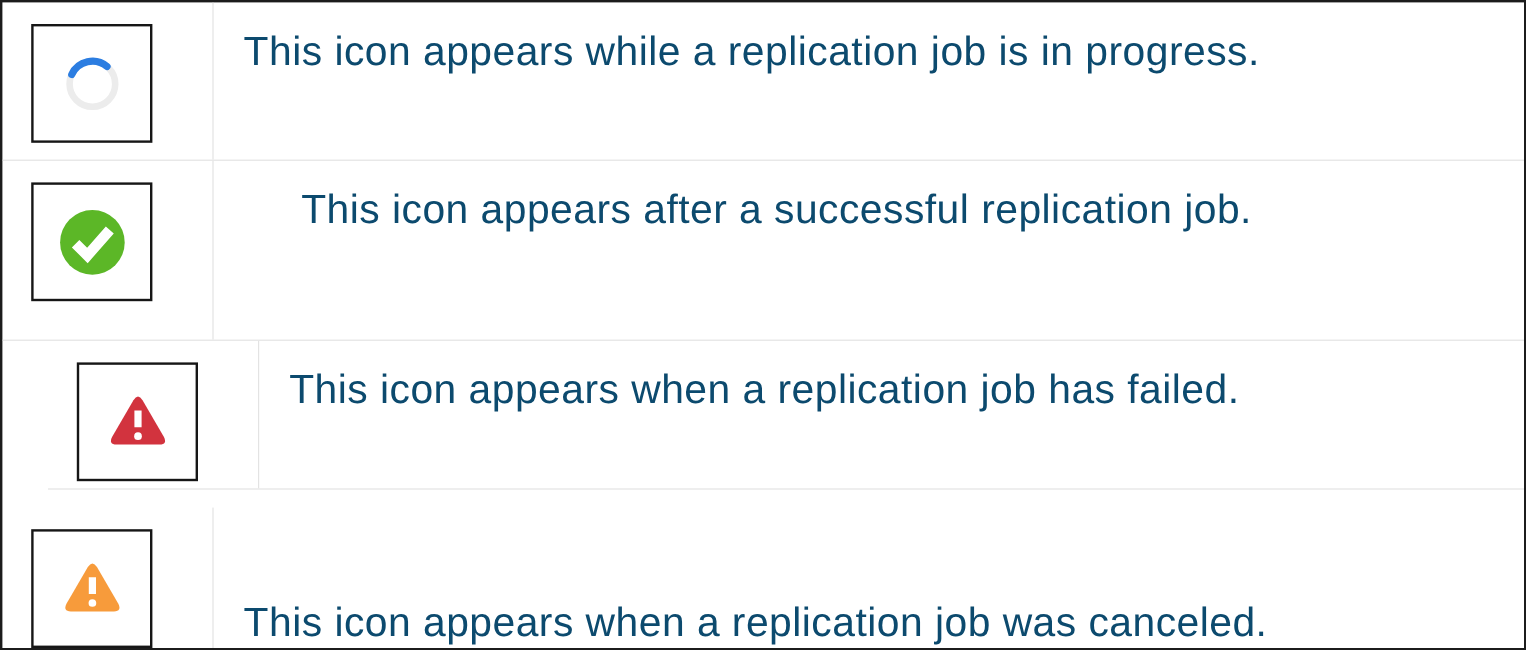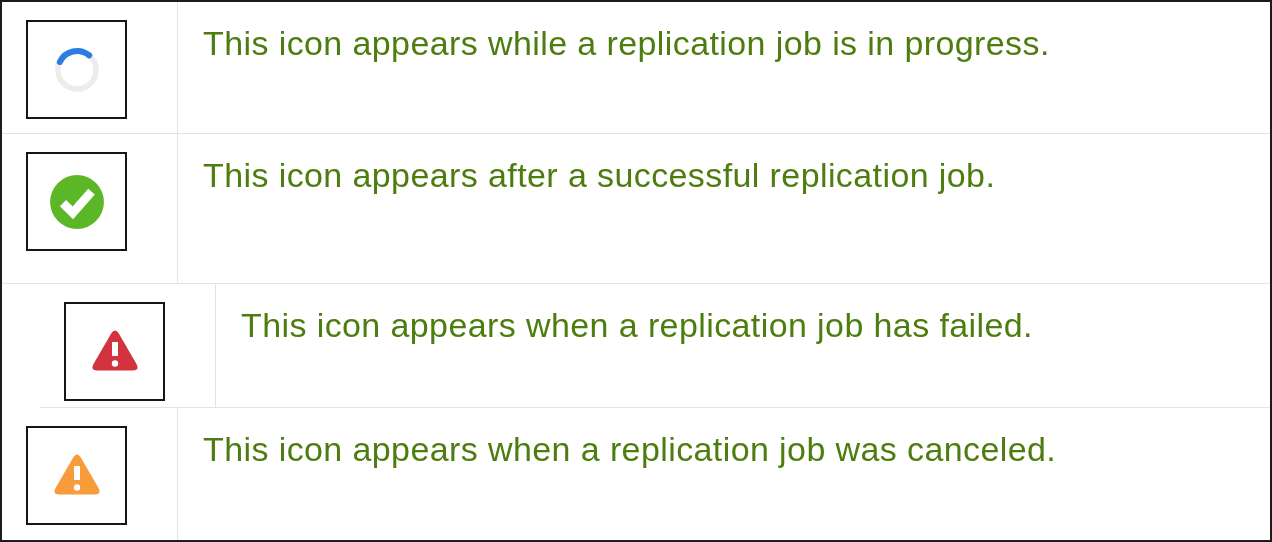--- a/index.html
+++ b/index.html
@@ -20,23 +20,23 @@
     flex-direction: column;
     width: 100%;
     height: 100%;
   }
   .row {
     display: flex;
     flex-direction: row;
     width: 100%;
     border-bottom: 1px solid #e3e3e3;
   }
-  .row:last-child { border-bottom: none; }
+  .row:last-child { border-bottom: none; align-items: flex-end; }
   .row-1 { height: 132px; }
-  .row-2 { height: 150px; }
+  .row-2 { height: 150px; gap: 48px; }
   .row-3 { height: 124px; margin-left: 38px; }
   .row-4 { height: 132px; }
   .icon-cell {
     width: 176px;
     min-width: 176px;
     border-right: 1px solid #e3e3e3;
     padding: 18px 0 0 24px;
   }
   .icon-box {
     width: 101px;
@@ -46,21 +46,21 @@
     display: flex;
     align-items: center;
     justify-content: center;
   }
   .text-cell {
     flex: 1;
     padding: 21px 20px 0 25px;
     font-size: 34px;
     font-weight: 300;
     letter-spacing: 0.4px;
-    color: #4d7c0f;
+    color: #0c4a6e;
     line-height: 1.2;
     white-space: nowrap;
   }
   svg { display: block; }
 </style>
 </head>
 <body>
 
 <div class="screen">
   <div class="status-table">

